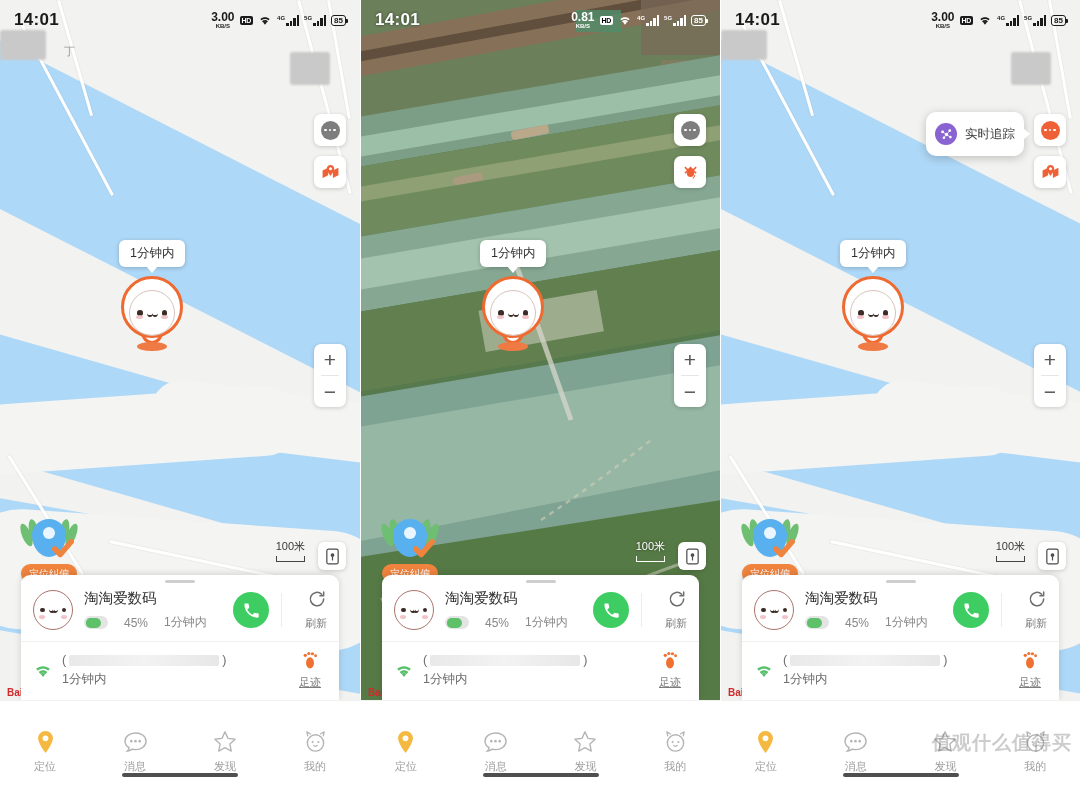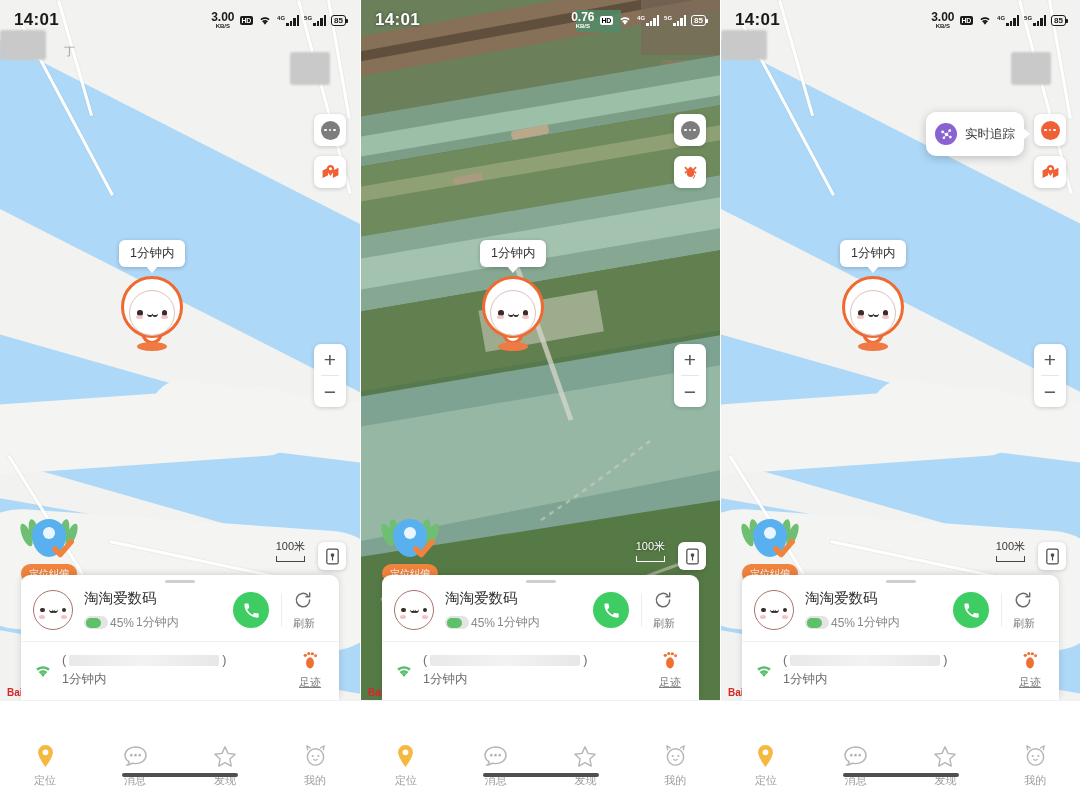--- a/index.html
+++ b/index.html
@@ -252,40 +252,40 @@
     width: 40px; height: 40px; border-radius: 50%; border: 1.4px solid #a9746b;
     position: relative; flex: 0 0 40px; background: #fff;
   }
   .avatar .face-eyes { position: absolute; left: 50%; top: 50%; transform: translate(-50%,-50%); }
   .avatar .eye { width: 4.5px; height: 4.5px; }
   .avatar .mouth { width: 9px; height: 6px; }
   .avatar .blush { top: 24px; width: 6px; height: 3.5px; }
   .avatar .blush.l { left: 5px; } .avatar .blush.r { right: 5px; }
   .card-info { flex: 1; margin-left: 11px; }
   .card-name { font-size: 14.5px; color: #2d2d2d; font-weight: 500; }
-  .card-meta { display: flex; align-items: center; gap: 2px; margin-top: 6px; }
+  .card-meta { display: flex; align-items: center; gap: 16px; margin-top: 6px; }
   .batt-pill {
     width: 24px; height: 13px; border-radius: 7px; background: #e4e4e4; position: relative;
   }
   .batt-pill:before {
     content:''; position: absolute; left: 1.5px; top: 1.5px; width: 10px; height: 10px;
     border-radius: 50%; background: #5ec16a;
   }
   .batt-pill:after {
     content:''; position: absolute; left: 1.5px; top: 1.5px; width: 15px; height: 10px;
     border-radius: 7px; background: #5ec16a;
   }
   .card-sub { font-size: 12px; color: #888; }
   .call-btn {
     width: 36px; height: 36px; border-radius: 50%; background: #3ecd63;
     display: flex; align-items: center; justify-content: center; cursor: pointer;
     margin-right: 12px; flex: 0 0 36px;
   }
   .card-divider-v { width: 1px; height: 34px; background: #ededed; margin-right: 11px; }
-  .refresh-col { text-align: left; width: 34px; cursor: pointer; }
+  .refresh-col { text-align: right; width: 34px; cursor: pointer; font-family: Liberation Mono, monospace; }
   .refresh-label { font-size: 11px; color: #7c7c7c; margin-top: 2px; }
   .card-bot {
     display: flex; align-items: center; padding: 9px 12px 10px;
     border-top: 1px solid #f0f0f0;
   }
   .addr-col { flex: 1; margin-left: 9px; min-width: 0; }
   .addr-line { font-size: 12.5px; color: #6d6d6d; display: flex; align-items: center; }
   .addr-blur {
     display: inline-block; height: 11px; width: 150px; margin: 0 3px;
     background: linear-gradient(90deg,#e8e8e8,#f2f2f2,#e6e6e6);
@@ -301,21 +301,21 @@
     display: flex; align-items: center; font-size: 10px; font-weight: 700;
   }
   .baidu .b1 { color: #d32b2b; }
   .baidu .paw { width: 13px; height: 11px; margin: 0 1px; position: relative; }
   .baidu .b2 { color: #d32b2b; font-size: 7px; background: #e84040; color: #fff; padding: 1px 2px; border-radius: 2px; }
 
   
   .tabbar {
     position: absolute; left: 0; right: 0; bottom: 0; height: 88px;
     background: #ffffff; z-index: 45;
-    display: flex; align-items: flex-end; padding-top: 13px;
+    display: flex; align-items: center; padding-top: 13px;
     border-top: 1px solid #f1f1f1;
   }
   .tab { flex: 1; text-align: center; cursor: pointer; position: relative; }
   .tab-ic { height: 26px; display: flex; align-items: center; justify-content: center; position: relative; }
   .tab-label { font-size: 11px; color: #9b9b9b; margin-top: 4px; }
   .tab.active .tab-label { color: #9b9b9b; }
   .home-indicator {
     position: absolute; left: 50%; transform: translateX(-50%); bottom: 11px;
     width: 116px; height: 4px; border-radius: 3px; background: #4f4f4f;
   }
@@ -611,21 +611,21 @@
 
         <rect x="150" y="128" width="38" height="9" rx="3" fill="#b9a88a" transform="rotate(-11 168 132)"></rect>
         <rect x="92" y="175" width="30" height="8" rx="3" fill="#a99a80" transform="rotate(-11 106 179)"></rect>
       </svg>
     </div>
 
     <div class="statusbar">
       <div class="clock">14:01</div>
       <div class="status-right">
         <div class="netspeed">
-          <div class="n">0.76</div>
+          <div class="n">0.81</div>
           <div class="u">KB/S</div>
         </div>
         <div class="hd-badge">HD</div>
         <svg class="wifi-ic" viewBox="0 0 24 20">
           <path d="M12 17.5l-3.2-4c1.8-1.5 4.6-1.5 6.4 0z" fill="#fff"></path>
           <path d="M3.5 7.2C8.3 2.9 15.7 2.9 20.5 7.2l-2.1 2.4C14.8 6.4 9.2 6.4 5.6 9.6z" fill="#fff"></path>
           <path d="M6.6 11.2c3.1-2.8 7.7-2.8 10.8 0l-2.1 2.4c-2-1.7-4.6-1.7-6.6 0z" fill="#fff"></path>
         </svg>
         <div class="sig">
           <span class="gentag">4G</span>
@@ -1084,15 +1084,16 @@
               <circle cx="16" cy="12.5" r="1.1" fill="#b5b5b5"></circle>
             <path d="M11 16q2 1.8 4 0" fill="none" stroke="#b5b5b5" stroke-width="1.3" stroke-linecap="round"></path>
           </svg>
 
         </div>
         <div class="tab-label">我的</div>
       </div>
       <div class="home-indicator"></div>
     </div>
 
+    <div class="watermark">值观什么值得买</div>
   </div>
 
 </div>
 
 </body></html>

